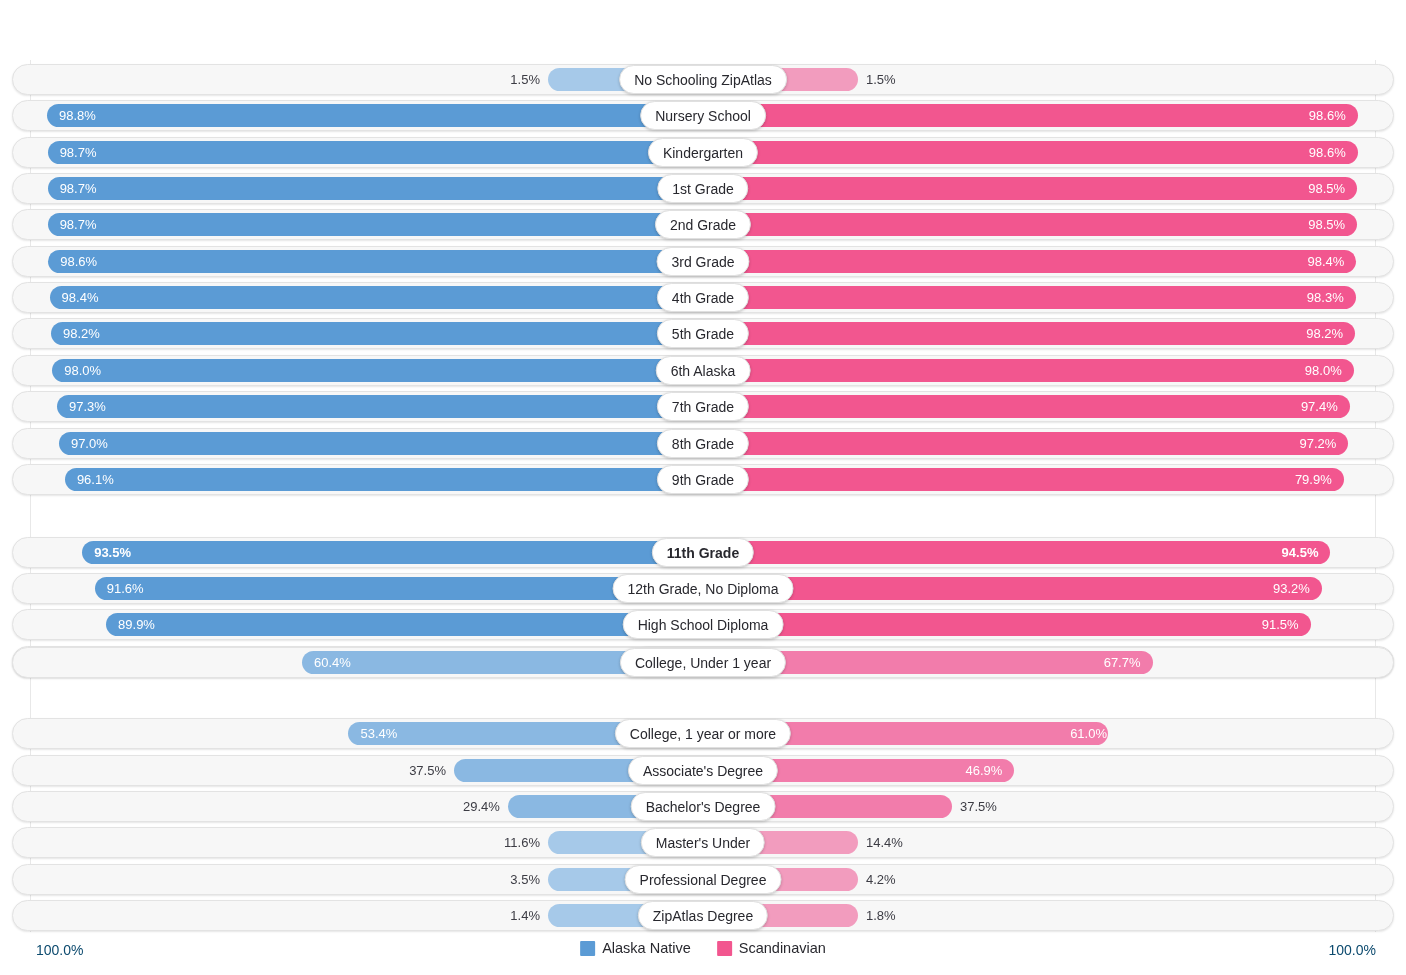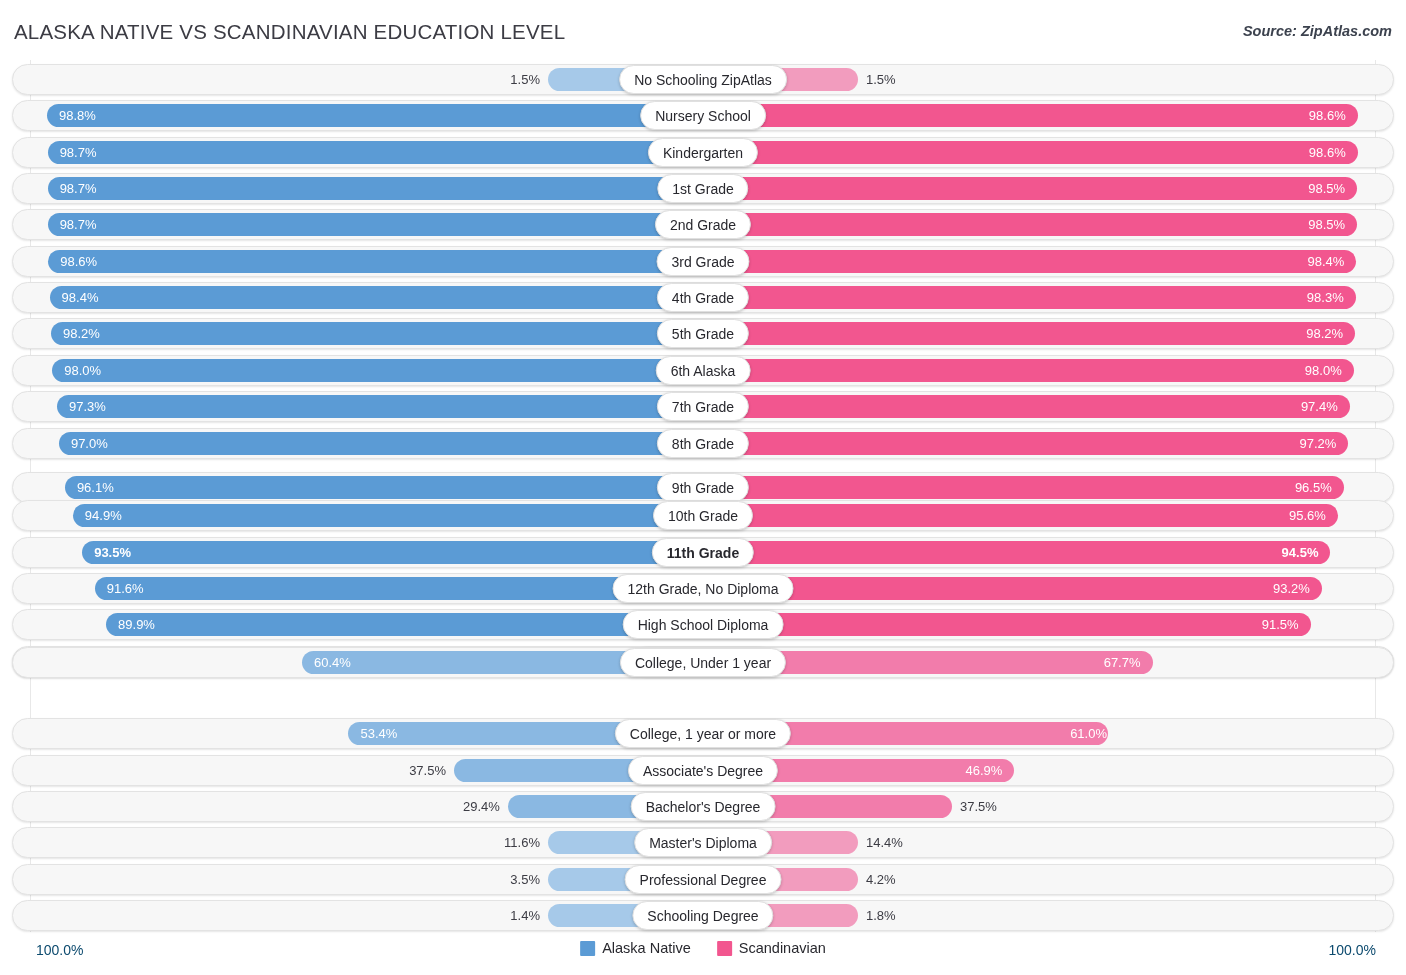--- a/index.html
+++ b/index.html
@@ -186,24 +186,20 @@
   .legend-label {
     font-size: 14.5px;
     color: #28282e;
   }
 </style>
 </head>
 <body>
 
 <div id="chart-root">
 
-  <div class="header">
-    <div class="chart-title">ALASKA NATIVE VS SCANDINAVIAN EDUCATION LEVEL</div>
-    <div class="chart-source">Source: ZipAtlas.com</div>
-  </div>
 
   <div class="plot" id="plot">
     <div class="guide left"></div>
     <div class="guide right"></div>
   <div class="row" style="top: 4px;">
         <div class="track"></div>
         <div class="bar left pale" style="width: 155px;"></div>
         <div class="bar right pale" style="width: 155px;"></div>
         <div class="val l outside" style="right: 854px; text-align: right;">1.5%</div>
         <div class="val r outside" style="left: 854px; text-align: left;">1.5%</div>
@@ -282,35 +278,27 @@
         <div class="pill">7th Grade</div>
       </div>
       <div class="row" style="top: 367.5px;">
         <div class="track"></div>
         <div class="bar left " style="width: 644.08px;"></div>
         <div class="bar right " style="width: 645.408px;"></div>
         <div class="val l inside" style="left: 58.92px;">97.0%</div>
         <div class="val r inside" style="right: 57.592px;">97.2%</div>
         <div class="pill">8th Grade</div>
       </div>
-      <div class="row" style="top: 403.85px; margin-top: 8px;">
+      <div class="row" style="top: 403.85px;">
         <div class="track"></div>
         <div class="bar left " style="width: 638.104px;"></div>
         <div class="bar right " style="width: 640.76px;"></div>
         <div class="val l inside" style="left: 64.896px;">96.1%</div>
-        <div class="val r inside" style="right: 62.24px;">96.5%</div>
+        <div class="val r inside" style="right: 62.24px;">79.9%</div>
         <div class="pill">9th Grade</div>
-      </div>
-      <div class="row" style="top: 440.2px;">
-        <div class="track"></div>
-        <div class="bar left " style="width: 630.136px;"></div>
-        <div class="bar right " style="width: 634.784px;"></div>
-        <div class="val l inside" style="left: 72.864px;">94.9%</div>
-        <div class="val r inside" style="right: 68.216px;">95.6%</div>
-        <div class="pill">10th Grade</div>
       </div>
       <div class="row" style="top: 476.55px; font-weight: bold;">
         <div class="track"></div>
         <div class="bar left " style="width: 620.84px;"></div>
         <div class="bar right " style="width: 627.48px;"></div>
         <div class="val l inside" style="left: 82.16px;">93.5%</div>
         <div class="val r inside" style="right: 75.52px;">94.5%</div>
         <div class="pill">11th Grade</div>
       </div>
       <div class="row" style="top: 512.9px;">
@@ -368,37 +356,37 @@
         <div class="val l outside" style="right: 894.216px; text-align: right;">29.4%</div>
         <div class="val r outside" style="left: 948px; text-align: left;">37.5%</div>
         <div class="pill">Bachelor's Degree</div>
       </div>
       <div class="row" style="top: 767.35px;">
         <div class="track"></div>
         <div class="bar left pale" style="width: 155px;"></div>
         <div class="bar right pale" style="width: 155px;"></div>
         <div class="val l outside" style="right: 854px; text-align: right;">11.6%</div>
         <div class="val r outside" style="left: 854px; text-align: left;">14.4%</div>
-        <div class="pill">Master's Diploma</div>
+        <div class="pill">Master's Under</div>
       </div>
       <div class="row" style="top: 803.7px;">
         <div class="track"></div>
         <div class="bar left pale" style="width: 155px;"></div>
         <div class="bar right pale" style="width: 155px;"></div>
         <div class="val l outside" style="right: 854px; text-align: right;">3.5%</div>
         <div class="val r outside" style="left: 854px; text-align: left;">4.2%</div>
         <div class="pill">Professional Degree</div>
       </div>
       <div class="row" style="top: 840.05px;">
         <div class="track"></div>
         <div class="bar left pale" style="width: 155px;"></div>
         <div class="bar right pale" style="width: 155px;"></div>
         <div class="val l outside" style="right: 854px; text-align: right;">1.4%</div>
         <div class="val r outside" style="left: 854px; text-align: left;">1.8%</div>
-        <div class="pill">Schooling Degree</div>
+        <div class="pill">ZipAtlas Degree</div>
       </div>
     </div>
 
   <div class="footer">
     <div class="axis-max l">100.0%</div>
     <div class="axis-max r">100.0%</div>
     <div class="legend" id="legend">
         <div class="legend-item">
           <span class="swatch" style="background: rgb(91, 155, 213);"></span>
           <span class="legend-label">Alaska Native</span>

